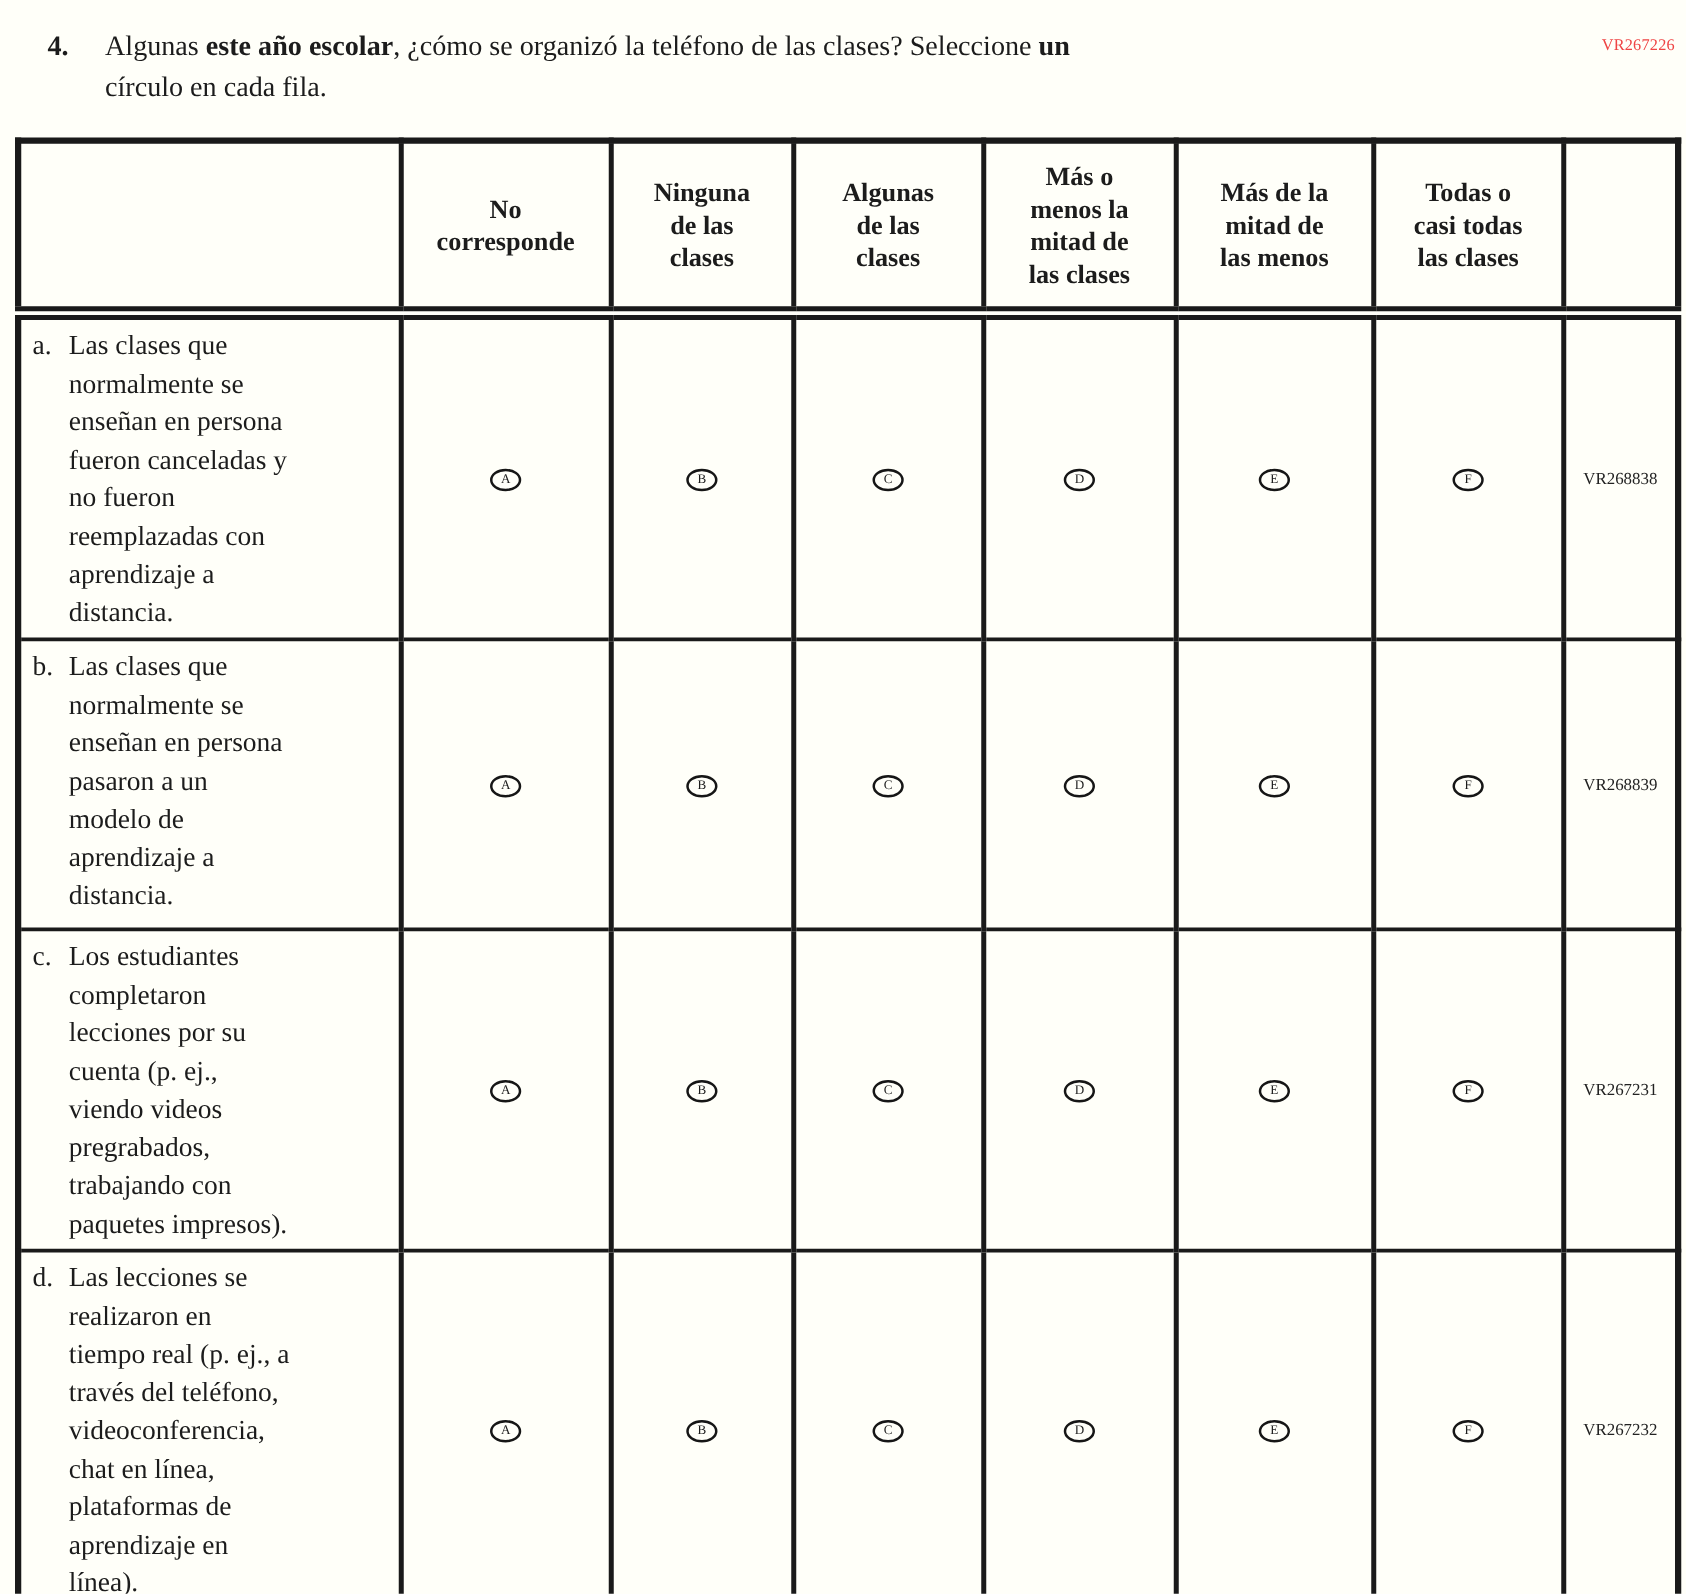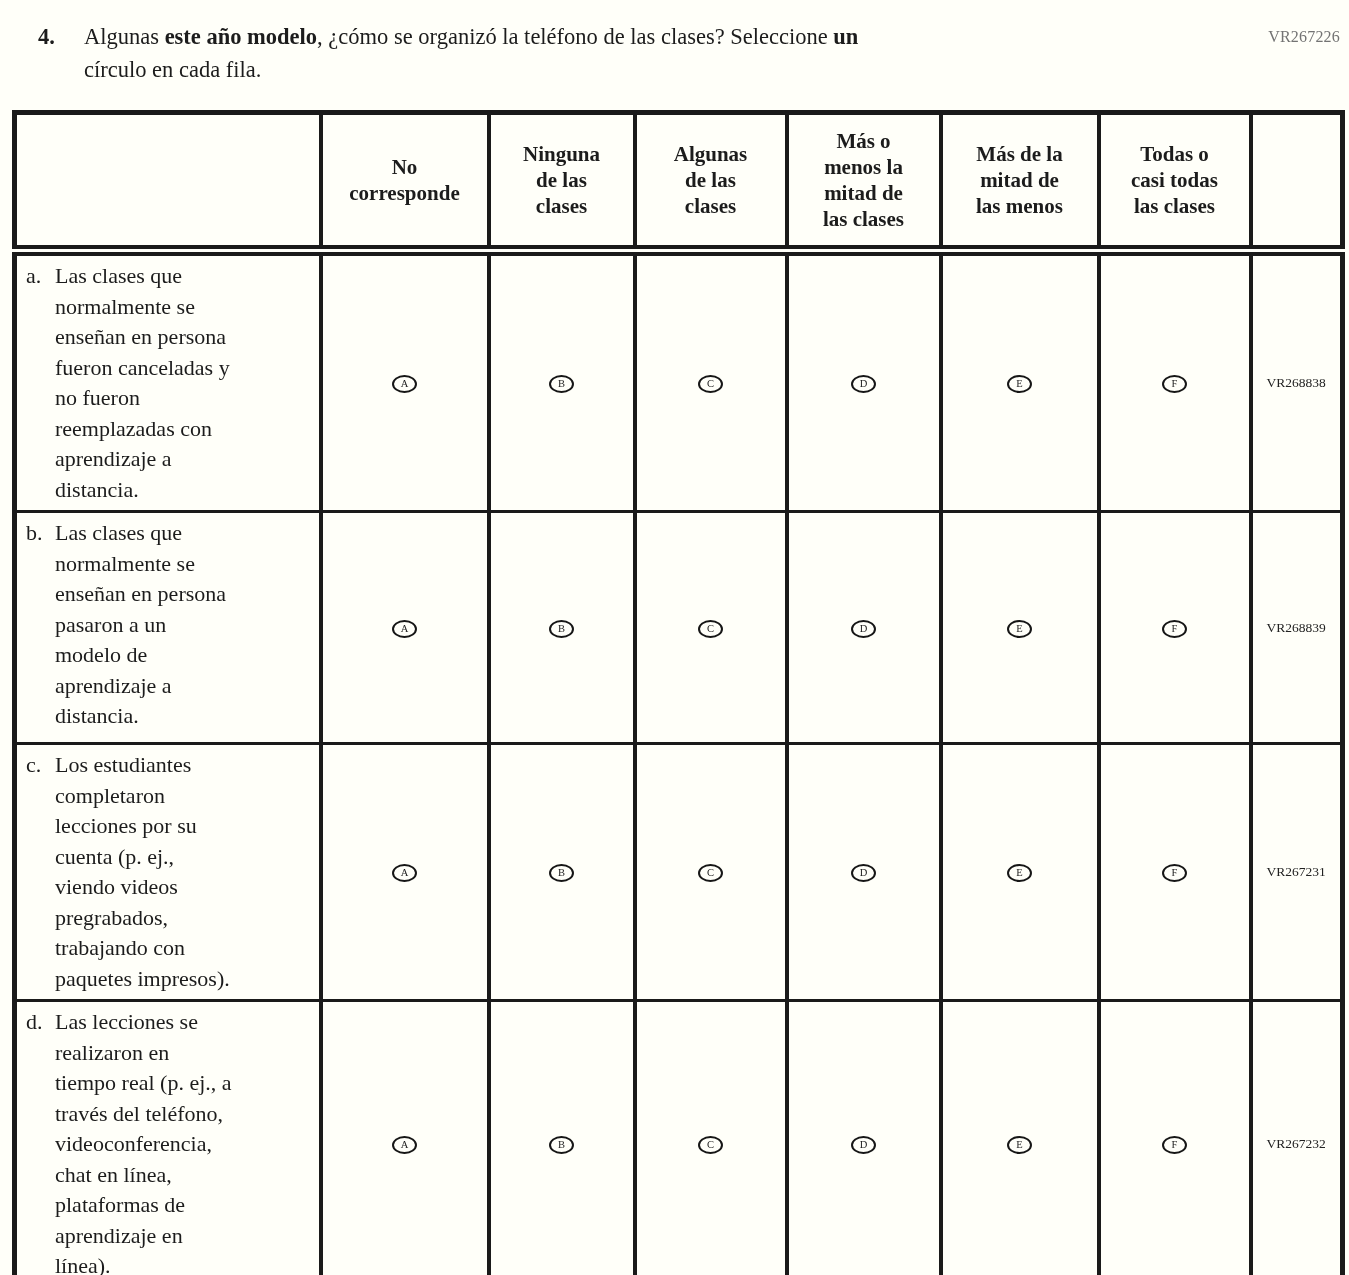--- a/index.html
+++ b/index.html
@@ -7,21 +7,21 @@
     width:1349px;height:1275px;
     background:#FFFFF9;
     font-family:"Liberation Serif","DejaVu Serif",serif;
     color:#1C1C1C;
     overflow:hidden;
   }
   .page{position:relative;width:1349px;height:1275px;}
 
   .form-code-top{
     position:absolute;top:8px;right:9px;
-    font-size:16px;letter-spacing:.2px;color:#737373;
+    font-size:13px;letter-spacing:.2px;color:#ef4444;
   }
 
   .question{
     display:flex;
     margin:20px 0 0 38px;
     font-size:22.5px;
     line-height:33px;
   }
   .qnum{font-weight:bold;width:46px;flex:0 0 46px;}
   .qtext{max-width:1120px;}
@@ -81,21 +81,21 @@
 </style>
 </head>
 <body>
 
 <div class="page">
 
   <div class="form-code-top">VR267226</div>
 
   <div class="question">
     <span class="qnum">4.</span>
-    <div class="qtext"><span>Algunas </span><b>este año modelo</b><span>, ¿cómo se organizó la teléfono de las clases? Seleccione </span><b>un</b><br><span>círculo en cada fila.</span></div>
+    <div class="qtext"><span>Algunas </span><b>este año escolar</b><span>, ¿cómo se organizó la teléfono de las clases? Seleccione </span><b>un</b><br><span>círculo en cada fila.</span></div>
   </div>
 
   <table class="qtable">
     <colgroup>
       <col style="width:306px">
         <col style="width:168px">
         <col style="width:146px">
       <col style="width:152px">
         <col style="width:154px">
         <col style="width:158px">

